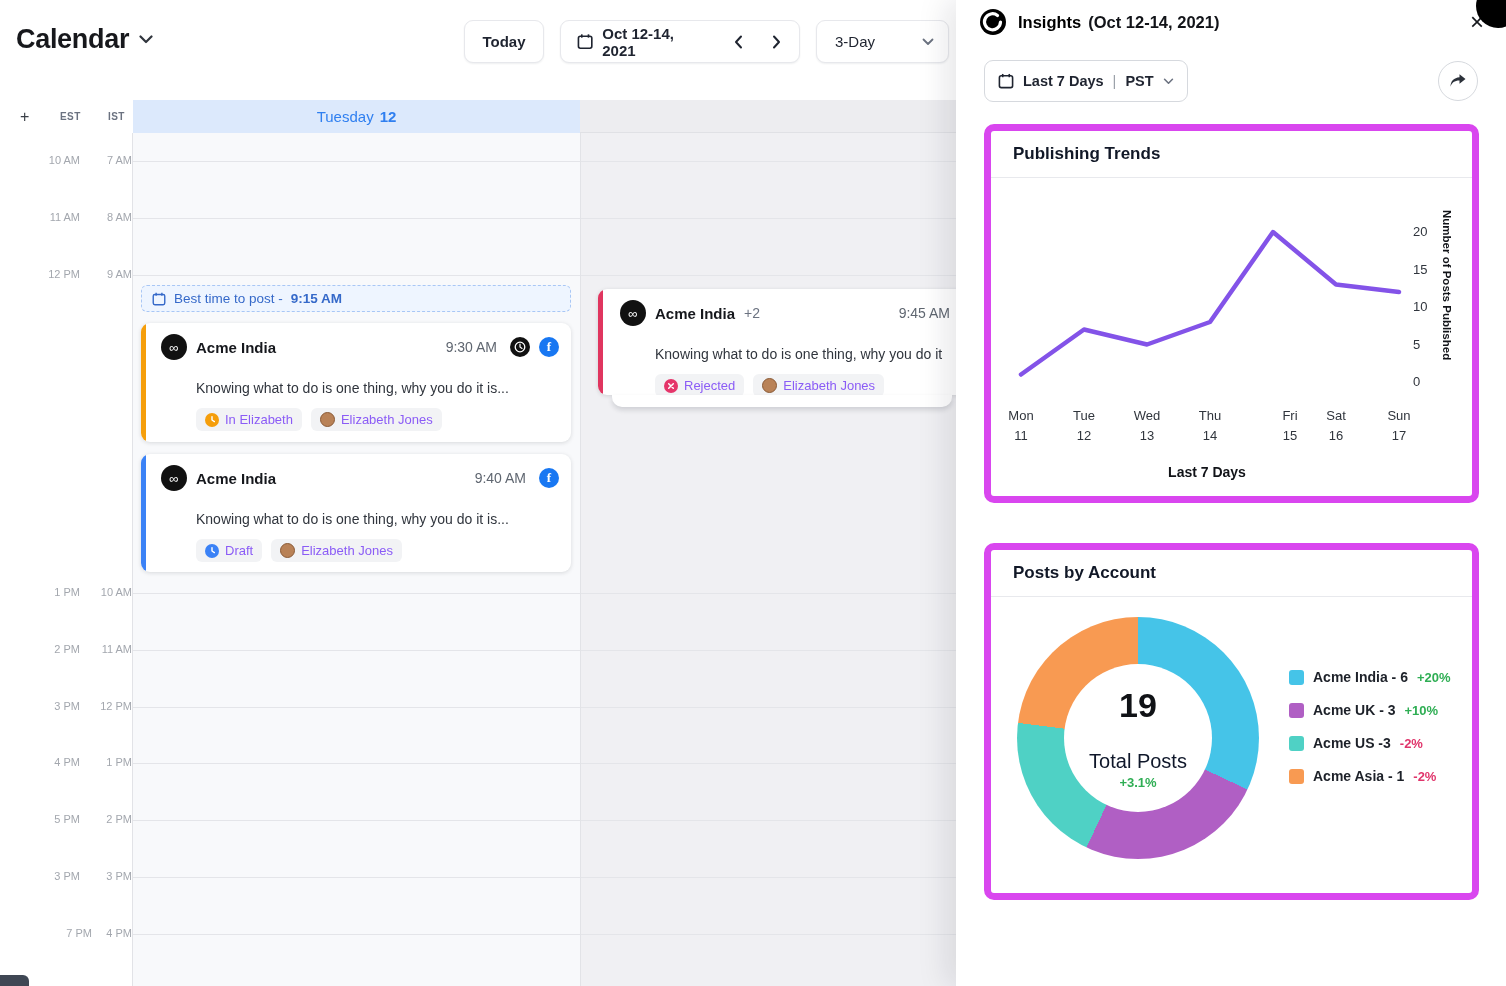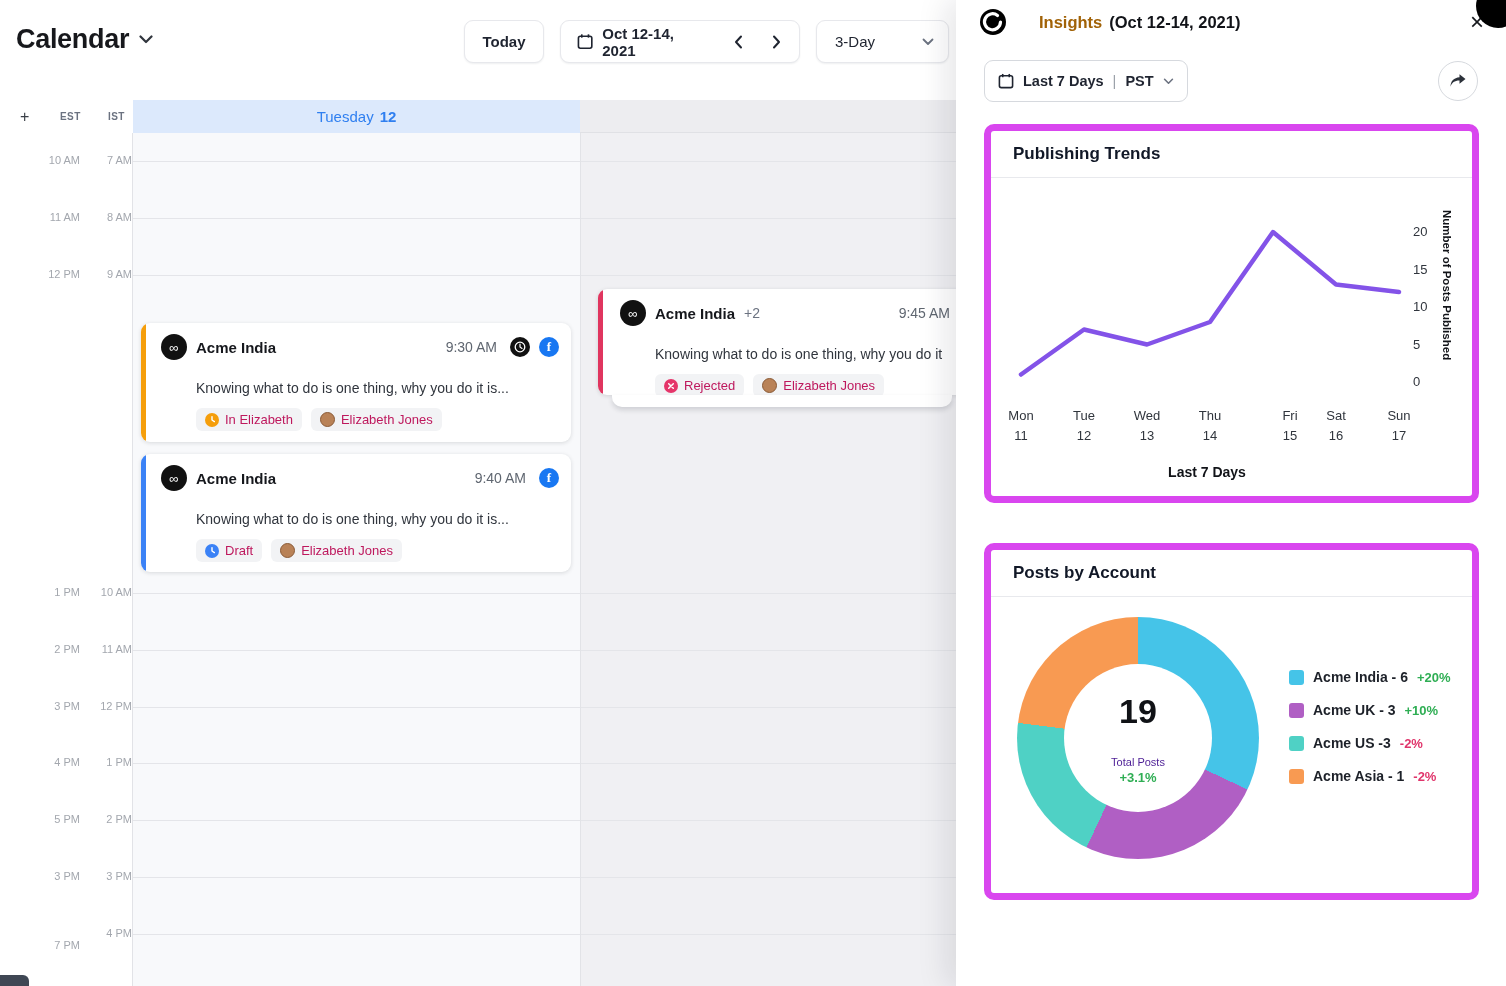--- a/index.html
+++ b/index.html
@@ -47,29 +47,29 @@
   .avatar { width:26px; height:26px; border-radius:50%; background:#111; color:#fff; display:flex; align-items:center; justify-content:center; font-size:13px; flex:0 0 auto; }
   .ev-name { font-size:15px; font-weight:700; color:#16181d; }
   .ev-extra { font-size:14px; color:#6b7280; }
   .ev-spacer { flex:1; }
   .ev-time { font-size:14px; color:#5f6670; margin-right:4px; }
   .mini-ic { width:20px; height:20px; border-radius:50%; display:flex; align-items:center; justify-content:center; flex:0 0 auto; }
   .mini-clock { background:#111; }
   .mini-fb { background:#1877f2; color:#fff; font-size:13px; font-weight:800; font-family:"Liberation Serif", serif; }
   .ev-text { margin:20px 0 0 35px; font-size:14px; color:#30353d; white-space:nowrap; overflow:hidden; }
   .ev-badges { display:flex; gap:9px; margin:12px 0 0 35px; }
-  .pill { display:flex; align-items:center; gap:6px; background:#f2f3f5; border-radius:6px; padding:4px 9px; font-size:13px; font-weight:500; color:#be185d; }
+  .pill { display:flex; align-items:center; gap:6px; background:#f2f3f5; border-radius:6px; padding:4px 9px; font-size:13px; font-weight:500; color:#8b5cf6; }
   .assignee-av { width:15px; height:15px; border-radius:50%; background:#b98257; border:1px solid #8a5a36; }
   .stack-edge { position:absolute; background:#fff; border-radius:0 0 10px 10px; box-shadow:0 3px 5px rgba(18,25,38,.15); }
 
   
   .insights { position:absolute; top:0; left:956px; width:550px; height:986px; background:#fff; box-shadow:-10px 0 28px rgba(15,23,42,.10); z-index:5; }
   .ins-header { display:flex; align-items:center; gap:12px; height:44px; padding:0 22px 0 24px; }
   .ins-logo { width:26px; height:26px; flex:0 0 auto; }
-  .ins-title { font-size:16.5px; font-weight:800; color:#a16207;margin-left:21px; }
+  .ins-title { font-size:16.5px; font-weight:800; color:#000000; }
   .ins-range { font-size:16.5px; font-weight:700; color:#111318; }
   .ins-spacer { flex:1; }
   .close-btn { font-size:24px; color:#16181d; background:none; border:none; cursor:pointer; line-height:1; }
   .ins-filter-row { display:flex; align-items:center; justify-content:space-between; padding:16px 28px 0 28px; }
   .filter-btn { height:42px; border:1px solid #d6d9de; border-radius:9px; background:#fff; display:flex; align-items:center; gap:9px; padding:0 13px; font-size:14.5px; font-weight:600; color:#1f2430; cursor:pointer; }
   .filter-div { color:#9aa0a8; font-weight:400; }
   .share-btn { width:40px; height:40px; border-radius:50%; border:1px solid #d6d9de; background:#fff; display:flex; align-items:center; justify-content:center; cursor:pointer; }
 
   .ins-card { margin:22px 27px 0 28px; border:7px solid #d946ef; border-radius:10px; background:#fff; overflow:hidden; }
   .ins-card-title { font-size:17px; font-weight:700; color:#111827; padding:13px 22px; border-bottom:1px solid #e8e9ed; }
@@ -84,21 +84,21 @@
   .pt-yticks { position:relative; width:34px; height:210px; }
   .pt-yt { position:absolute; left:6px; font-size:13px; color:#30353d; }
   .pt-ylabel { writing-mode:vertical-rl; font-size:11.5px; font-weight:600; color:#111318; padding-top:18px; height:200px; }
 
   
   .acct-body { display:flex; padding:20px 14px 0 26px; }
   .donut-wrap { position:relative; width:242px; height:242px; margin-bottom:34px; }
   .donut { width:242px; height:242px; border-radius:50%; }
   .donut-hole { position:absolute; left:47px; top:47px; width:148px; height:148px; border-radius:50%; background:#fff; display:flex; flex-direction:column; align-items:center; justify-content:center; gap:2px; }
   .donut-total { font-size:34px; font-weight:800; color:#101216; }
-  .donut-sub { font-size:11px; color:#4c1d95;margin-top:23px; }
+  .donut-sub { font-size:20px; color:#0f172a;margin-top:23px; }
   .donut-chg { font-size:13px; font-weight:700; color:#2fae54; }
   .acct-legend { display:flex; flex-direction:column; gap:17px; margin:52px 0 0 30px; }
   .leg-item { display:flex; align-items:center; gap:9px; font-size:14px; }
   .leg-sq { width:15px; height:15px; border-radius:3px; flex:0 0 auto; }
   .leg-label { font-weight:700; color:#1d2129; }
   .leg-chg { font-weight:700; font-size:13px; }
 
   .platform-card { height:60px; }
 
   .corner-dot { position:absolute; top:-16px; right:-14px; width:44px; height:44px; background:#000; border-radius:50%; z-index:6; }
@@ -186,26 +186,35 @@
           <div class="hline" style="top: 630px;"></div>
           <div class="tlabel" style="left: 36px; top: 623px;">4 PM</div>
           <div class="tlabel" style="left: 88px; top: 623px;">1 PM</div>
           <div class="hline" style="top: 687px;"></div>
           <div class="tlabel" style="left: 36px; top: 680px;">5 PM</div>
           <div class="tlabel" style="left: 88px; top: 680px;">2 PM</div>
           <div class="hline" style="top: 744px;"></div>
           <div class="tlabel" style="left: 36px; top: 737px;">3 PM</div>
           <div class="tlabel" style="left: 88px; top: 737px;">3 PM</div>
           <div class="hline" style="top: 801px;"></div>
-          <div class="tlabel" style="left: 36px; top: 794px; margin-top: 12px;">7 PM</div>
+          <div class="tlabel" style="left: 48px; top: 794px;">7 PM</div>
           <div class="tlabel" style="left: 88px; top: 794px;">4 PM</div>
         </div>
       <div class="vline" style="left:132px"></div>
       <div class="vline" style="left:580px"></div>
 
+      <div class="best-time">
+        <svg class="ic" width="14" height="14" viewBox="0 0 17 17">
+            <rect x="1.5" y="3" width="14" height="12.5" rx="2" fill="none" stroke="#3569c9" stroke-width="1.7"></rect>
+            <line x1="5" y1="1" x2="5" y2="4.5" stroke="#3569c9" stroke-width="1.7"></line>
+            <line x1="12" y1="1" x2="12" y2="4.5" stroke="#3569c9" stroke-width="1.7"></line>
+          </svg>
+        <span>Best time to post -</span>
+        <b>9:15 AM</b>
+      </div>
 
       <div class="event-card" style="left:141px; top:190px; width:430px; height:119px;">
         <span class="accent-bar" style="background: rgb(245, 158, 11);"></span>
         <div class="ev-head">
           <span class="avatar">∞</span>
           <span class="ev-name">Acme India</span>
           <span class="ev-spacer"></span>
           <span class="ev-time">9:30 AM</span>
           <span class="mini-ic mini-clock">
               <svg class="ic" width="12" height="12" viewBox="0 0 12 12">

